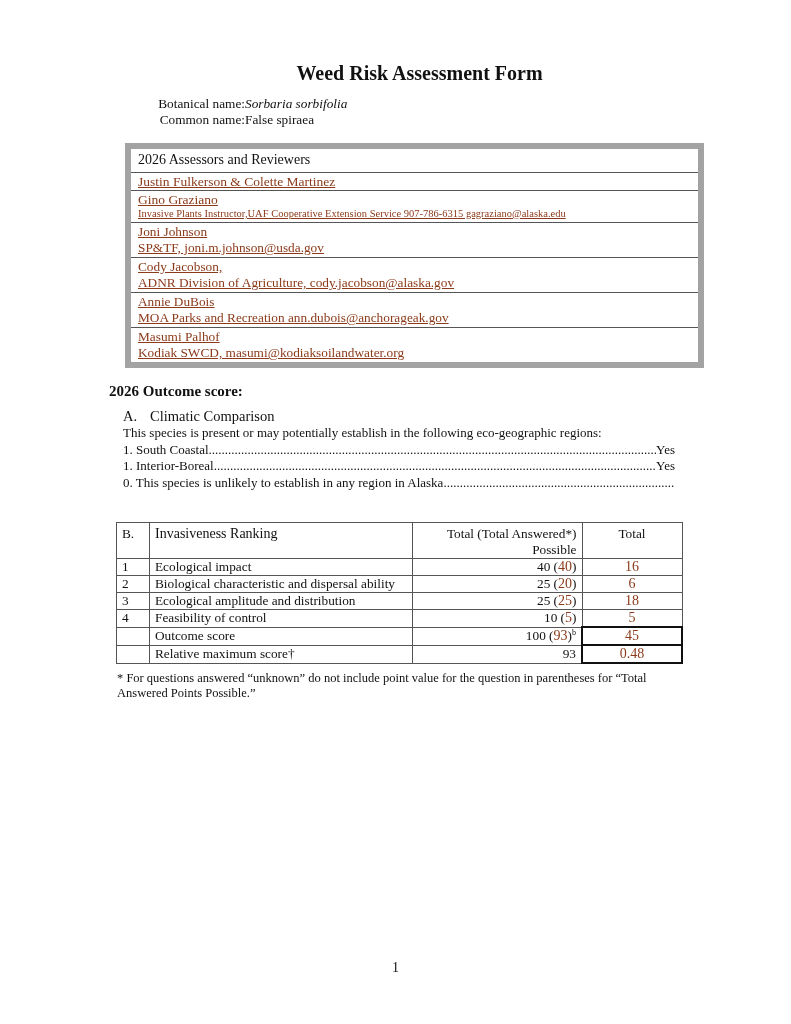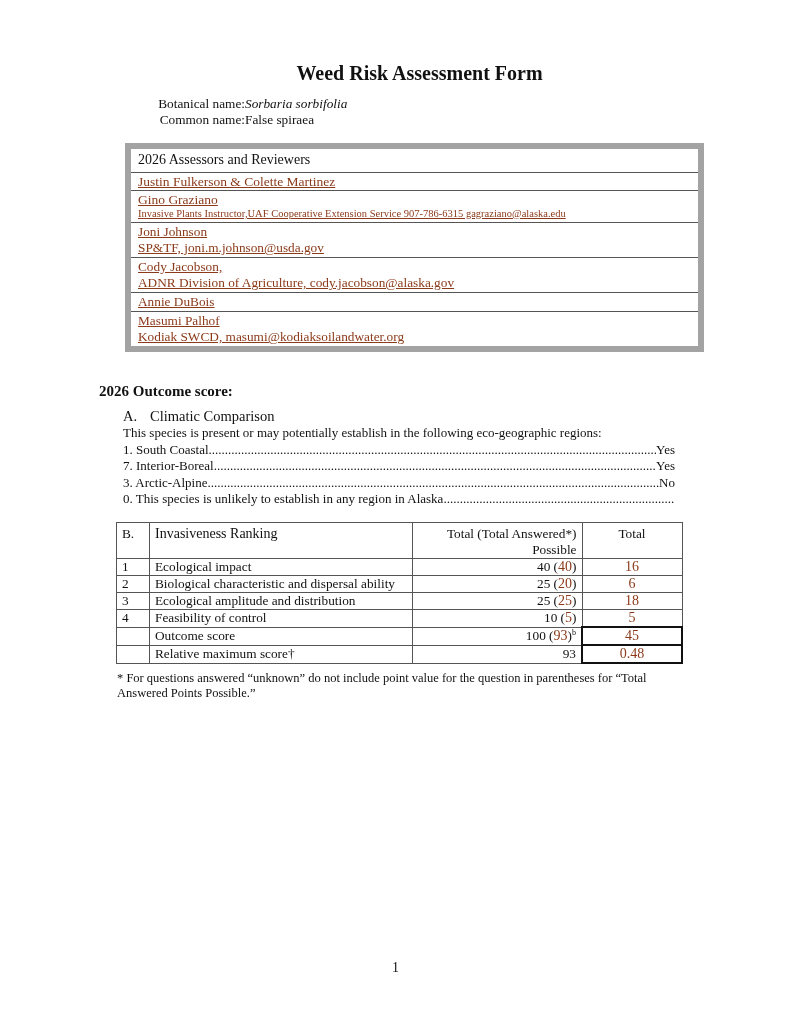--- a/index.html
+++ b/index.html
@@ -21,21 +21,21 @@
       border: 6px solid #a3a3a3; border-collapse: collapse;
     }
     .assessors .cell { border-bottom: 1px solid #555; padding: 1px 7px 1px 7px; }
     .assessors .cell:last-child { border-bottom: none; }
     .assessors .head { font-size: 14px; padding: 3px 7px 4px 7px; color: #111; }
     .org { color: #8b3a1a; text-decoration: underline; }
     .assessors .nm { font-size: 13.5px; line-height: 15px; }
     .assessors .small { font-size: 10.5px; line-height: 14px; }
     .assessors .med { font-size: 13.3px; line-height: 16px; }
 
-    .outcome-h { position: absolute; top: 383px; left: 99px; font-weight: bold; font-size: 15px; }
+    .outcome-h { position: absolute; top: 383px; left: 109px; font-weight: bold; font-size: 15px; }
     .climatic { position: absolute; top: 407px; left: 123px; width: 552px; font-size: 13px; line-height: 16.5px; }
     .climatic .ahead { font-size: 14.5px; display: flex; line-height: 18px; }
     .climatic .ahead .letter { width: 27px; }
     .lead { display: flex; white-space: nowrap; overflow: hidden; }
     .lead .dots { flex: 1; overflow: hidden; }
     .lead .dots::after { content: "........................................................................................................................................................................................................"; letter-spacing: 0px; }
 
     table.rank {
       position: absolute; top: 522px; left: 116px; width: 567px;
       border-collapse: collapse; font-size: 13.3px;
@@ -82,20 +82,21 @@
   <div class="cell">
     <div class="med org">Joni Johnson</div>
     <div class="med org">SP&amp;TF, joni.m.johnson@usda.gov</div>
   </div>
   <div class="cell">
     <div class="med org">Cody Jacobson,</div>
     <div class="med org">ADNR Division of Agriculture, cody.jacobson@alaska.gov</div>
   </div>
   <div class="cell">
     <div class="med org">Annie DuBois</div>
+    <div class="med org">MOA Parks and Recreation ann.dubois@anchorageak.gov</div>
   </div>
   <div class="cell">
     <div class="med org">Masumi Palhof</div>
     <div class="med org">Kodiak SWCD, masumi@kodiaksoilandwater.org</div>
   </div>
 </div>
 
 <div class="outcome-h">2026 Outcome score:</div>
 
 <div class="climatic">
@@ -103,28 +104,23 @@
     <span class="letter">A.</span>
     <span>Climatic Comparison</span>
   </div>
   <div>This species is present or may potentially establish in the following eco-geographic regions:</div>
   <div class="lead">
     <span>1. South Coastal</span>
     <span class="dots"></span>
     <span>Yes</span>
   </div>
   <div class="lead">
-    <span>7. Interior-Boreal</span>
+    <span>1. Interior-Boreal</span>
     <span class="dots"></span>
     <span>Yes</span>
-  </div>
-  <div class="lead">
-    <span>3. Arctic-Alpine</span>
-    <span class="dots"></span>
-    <span>No</span>
   </div>
   <div class="lead">
     <span>0. This species is unlikely to establish in any region in Alaska </span>
     <span class="dots"></span>
     <span></span>
   </div>
 </div>
 
 <table class="rank">
   <tbody>

